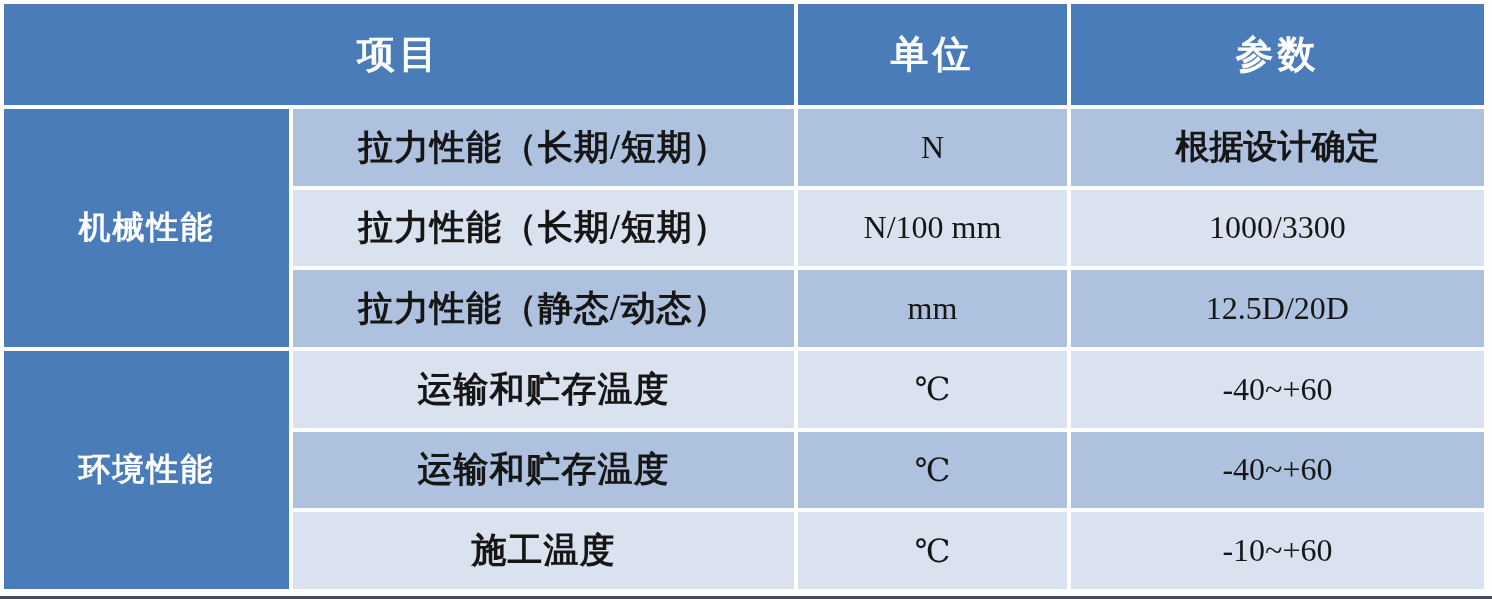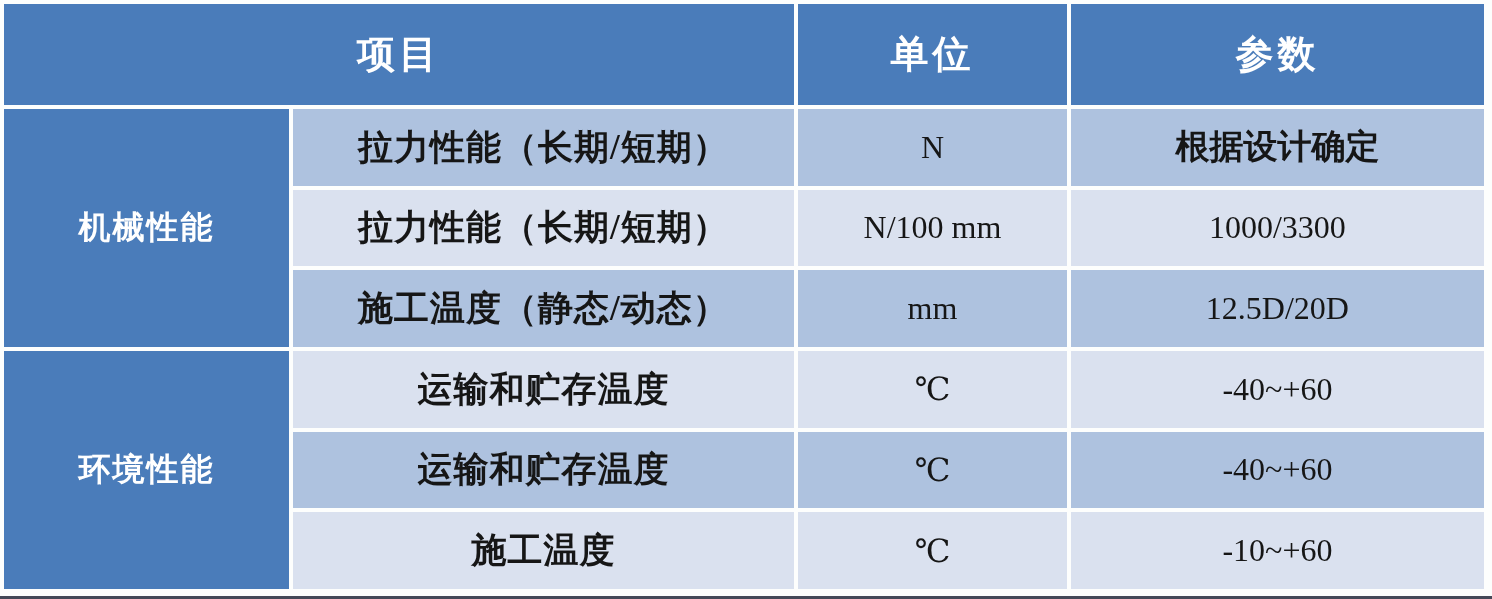--- a/index.html
+++ b/index.html
@@ -87,21 +87,21 @@
     <td class="cell item">拉力性能（长期/短期）</td>
     <td class="cell unit">N</td>
     <td class="cell param cn">根据设计确定</td>
   </tr>
   <tr class="body-row band-b">
     <td class="cell item">拉力性能（长期/短期）</td>
     <td class="cell unit">N/100 mm</td>
     <td class="cell param">1000/3300</td>
   </tr>
   <tr class="body-row band-a">
-    <td class="cell item">施工温度（静态/动态）</td>
+    <td class="cell item">拉力性能（静态/动态）</td>
     <td class="cell unit">mm</td>
     <td class="cell param">12.5D/20D</td>
   </tr>
 
   <tr class="body-row band-b">
     <td rowspan="3" class="category">环境性能</td>
     <td class="cell item">运输和贮存温度</td>
     <td class="cell unit">℃</td>
     <td class="cell param">-40~+60</td>
   </tr>

